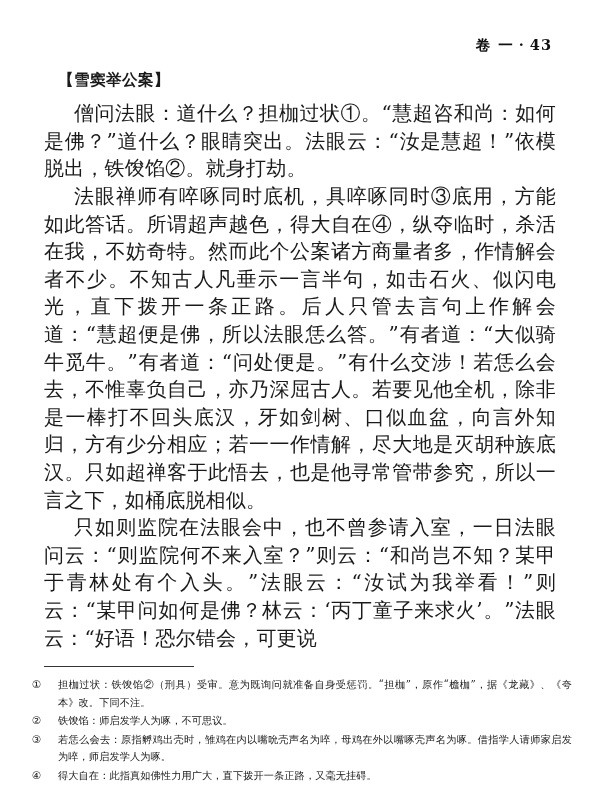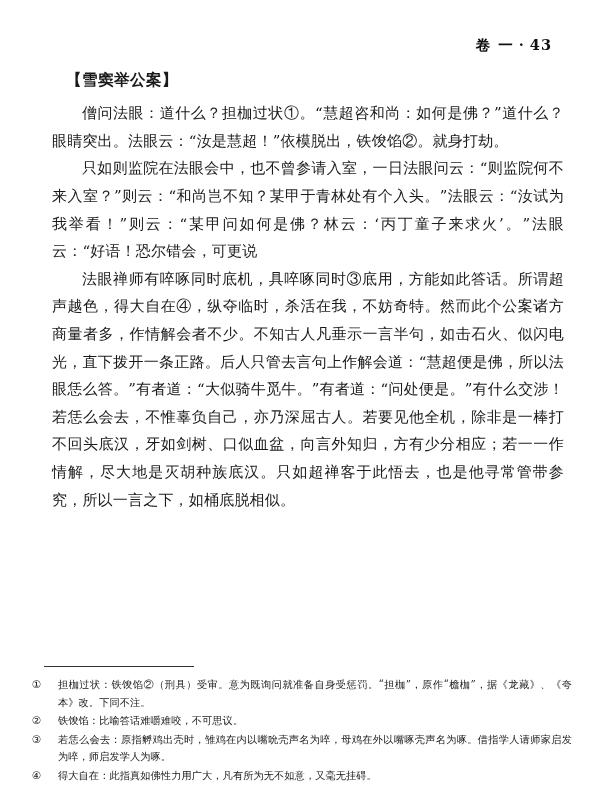--- a/index.html
+++ b/index.html
@@ -35,37 +35,37 @@
     font-family: "DejaVu Serif", "Liberation Serif", serif;
   }
   .running-head .rh-vol { margin-right: 7px; }
   .running-head .rh-num { margin-right: 5px; }
   .running-head .rh-dot { margin-right: 5px; }
   .running-head .rh-page { font-family: "DejaVu Serif", "Liberation Serif", serif; }
 
   
   .body-col {
     position: absolute;
-    left: 52px;
+    left: 44px;
     top: 68px;
     width: 512px;
   }
 
   .section-head {
     font-size: 15.5px;
     font-weight: bold;
     letter-spacing: 0.5px;
     margin: 0 0 9px 14px;
     line-height: 1.5;
   }
   .section-head.second { margin-top: 20px; }
 
   p.para {
     margin: 0 0 0 0;
-    font-size: 15px;
+    font-size: 20px;
     line-height: 27.6px;
     text-align: justify;
     text-justify: inter-ideograph;
     text-indent: 30px;
     letter-spacing: 0.2px;
   }
   p.para + p.para { margin-top: 0; }
 
   
   .fn-rule {
@@ -111,39 +111,39 @@
 
   <div class="running-head">
     <span class="rh-vol">卷</span><span class="rh-num">一</span><span class="rh-dot">·</span><span class="rh-page">43</span>
   </div>
 
   <div class="body-col">
 
     <h2 class="section-head">【雪窦举公案】</h2>
     <p class="para">僧问法眼：道什么？担枷过状①。“慧超咨和尚：如何是佛？”道什么？眼睛突出。法眼云：“汝是慧超！”依模脱出，铁馂馅②。就身打劫。</p>
 
+    <p class="para">法眼禅师有啐啄同时底机，具啐啄同时③底用，方能如此答话。所谓超声越色，得大自在④，纵夺临时，杀活在我，不妨奇特。然而此个公案诸方商量者多，作情解会者不少。不知古人凡垂示一言半句，如击石火、似闪电光，直下拨开一条正路。后人只管去言句上作解会道：“慧超便是佛，所以法眼恁么答。”有者道：“大似骑牛觅牛。”有者道：“问处便是。”有什么交涉！若恁么会去，不惟辜负自己，亦乃深屈古人。若要见他全机，除非是一棒打不回头底汉，牙如剑树、口似血盆，向言外知归，方有少分相应；若一一作情解，尽大地是灭胡种族底汉。只如超禅客于此悟去，也是他寻常管带参究，所以一言之下，如桶底脱相似。</p>
     <p class="para">只如则监院在法眼会中，也不曾参请入室，一日法眼问云：“则监院何不来入室？”则云：“和尚岂不知？某甲于青林处有个入头。”法眼云：“汝试为我举看！”则云：“某甲问如何是佛？林云：‘丙丁童子来求火’。”法眼云：“好语！恐尔错会，可更说</p>
-    <p class="para">法眼禅师有啐啄同时底机，具啐啄同时③底用，方能如此答话。所谓超声越色，得大自在④，纵夺临时，杀活在我，不妨奇特。然而此个公案诸方商量者多，作情解会者不少。不知古人凡垂示一言半句，如击石火、似闪电光，直下拨开一条正路。后人只管去言句上作解会道：“慧超便是佛，所以法眼恁么答。”有者道：“大似骑牛觅牛。”有者道：“问处便是。”有什么交涉！若恁么会去，不惟辜负自己，亦乃深屈古人。若要见他全机，除非是一棒打不回头底汉，牙如剑树、口似血盆，向言外知归，方有少分相应；若一一作情解，尽大地是灭胡种族底汉。只如超禅客于此悟去，也是他寻常管带参究，所以一言之下，如桶底脱相似。</p>
 
   </div>
 
   <div class="fn-rule"></div>
 
   <div class="footnotes">
     <div class="fn-item">
       <span class="fn-marker">①</span>
       <span class="fn-text">担枷过状：铁馂馅②（刑具）受审。意为既询问就准备自身受惩罚。“担枷”，原作“檐枷”，据《龙藏》、《夸本》改。下同不注。</span>
     </div>
     <div class="fn-item">
       <span class="fn-marker">②</span>
-      <span class="fn-text">铁馂馅：比喻答话难嚼难咬，不可思议。</span>
+      <span class="fn-text">铁馂馅：师启发学人为啄，不可思议。</span>
     </div>
     <div class="fn-item">
       <span class="fn-marker">③</span>
       <span class="fn-text">若恁么会去：原指孵鸡出壳时，雏鸡在内以嘴吮壳声名为啐，母鸡在外以嘴啄壳声名为啄。借指学人请师家启发为啐，师启发学人为啄。</span>
     </div>
     <div class="fn-item">
       <span class="fn-marker">④</span>
-      <span class="fn-text">得大自在：此指真如佛性力用广大，凡有所为无不如意，又毫无挂碍。</span>
+      <span class="fn-text">得大自在：此指真如佛性力用广大，直下拨开一条正路，又毫无挂碍。</span>
     </div>
   </div>
 
 </div>
 
 </body></html>

